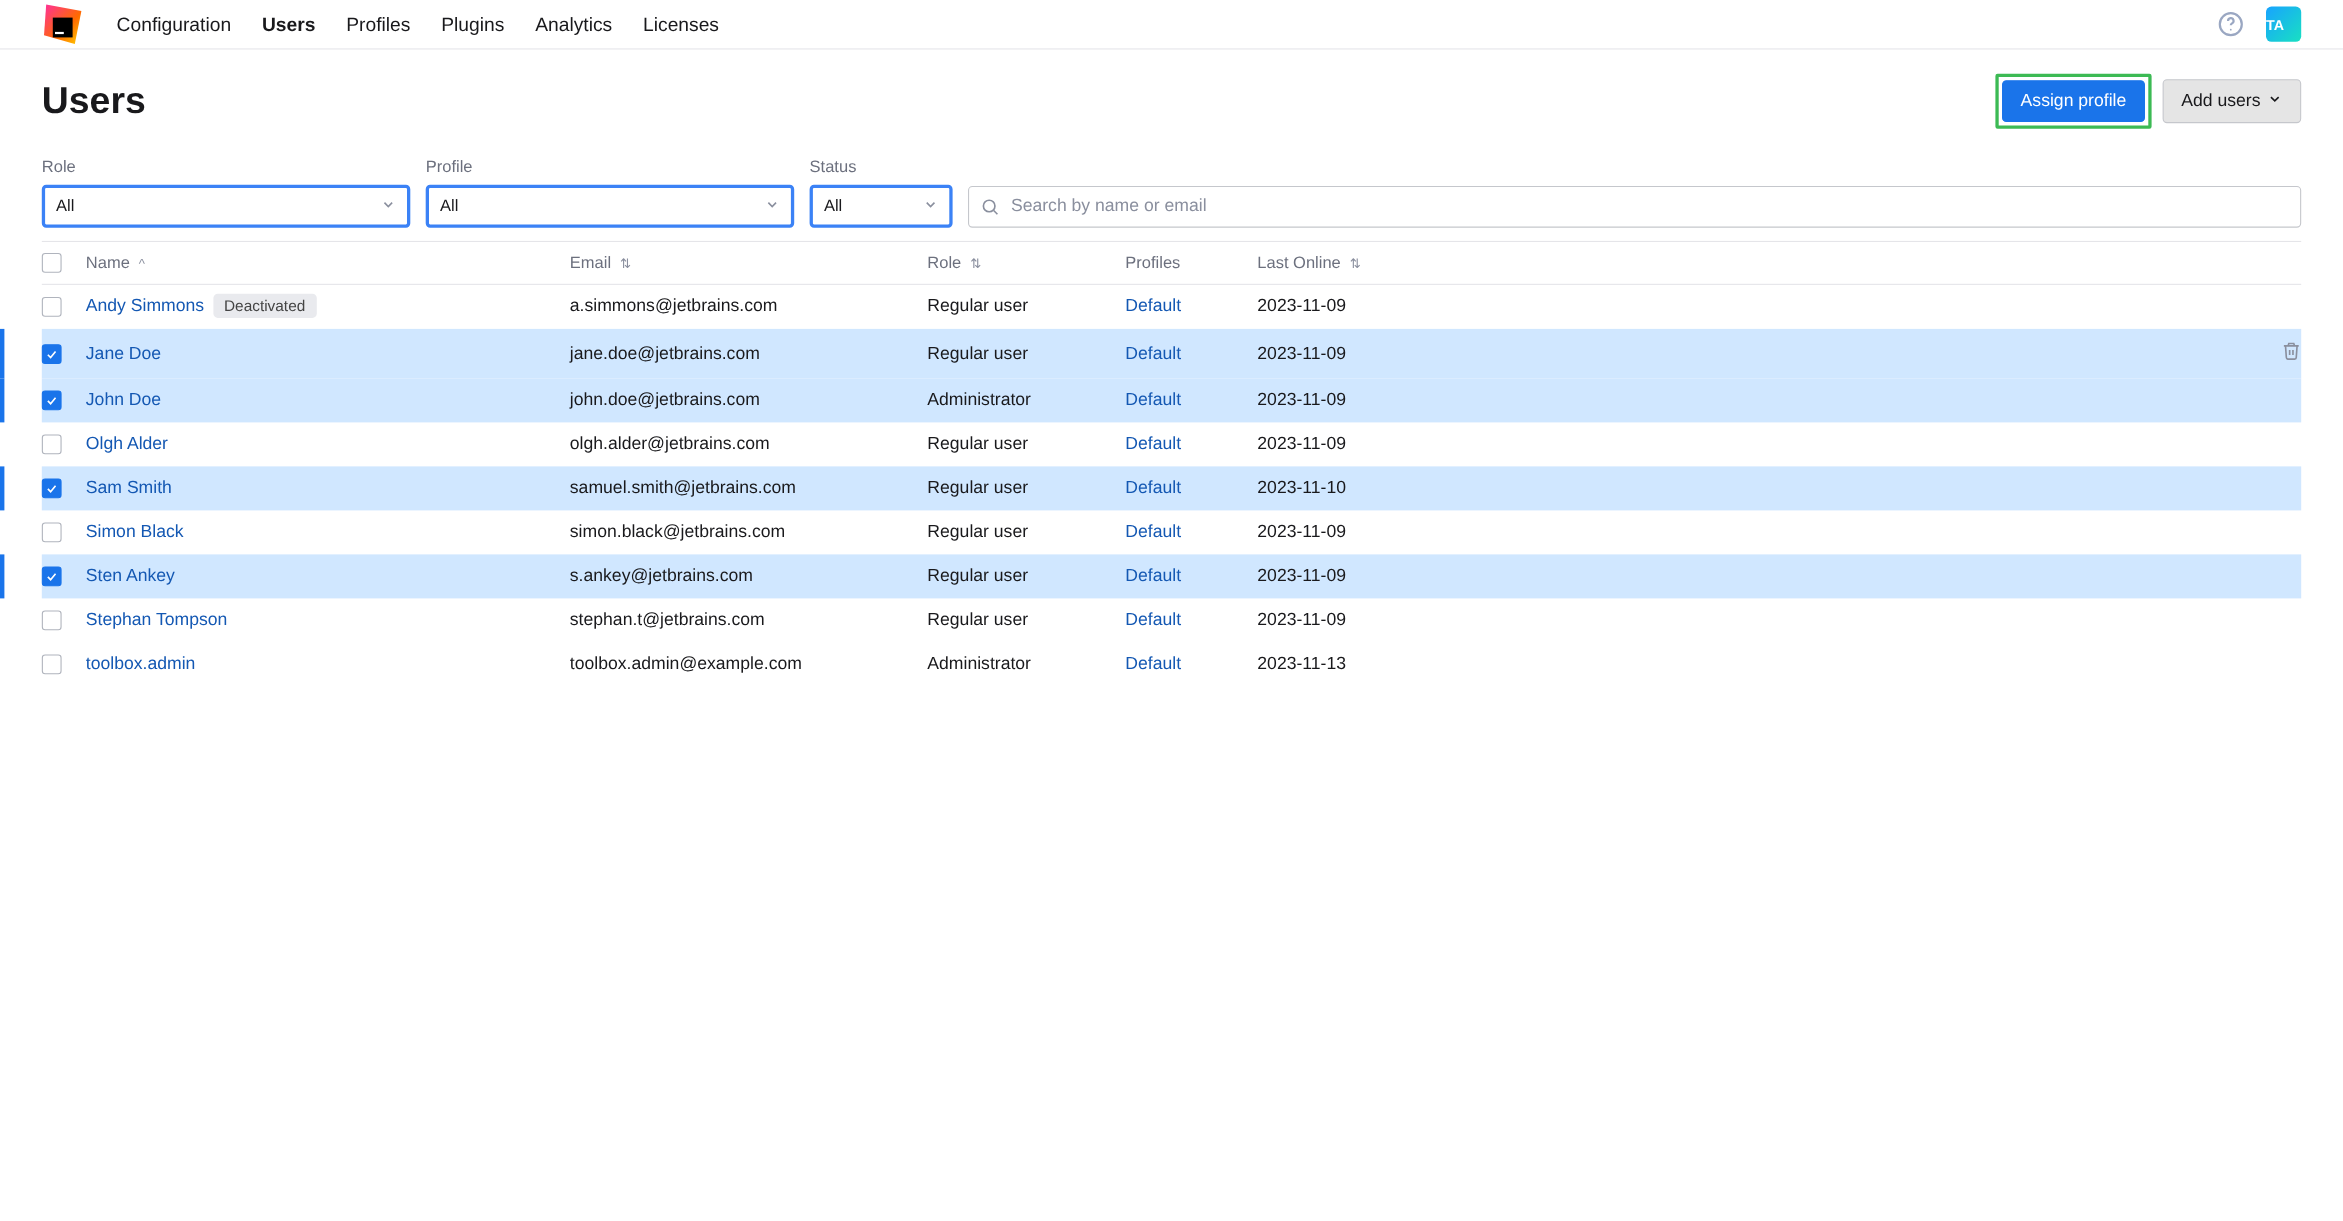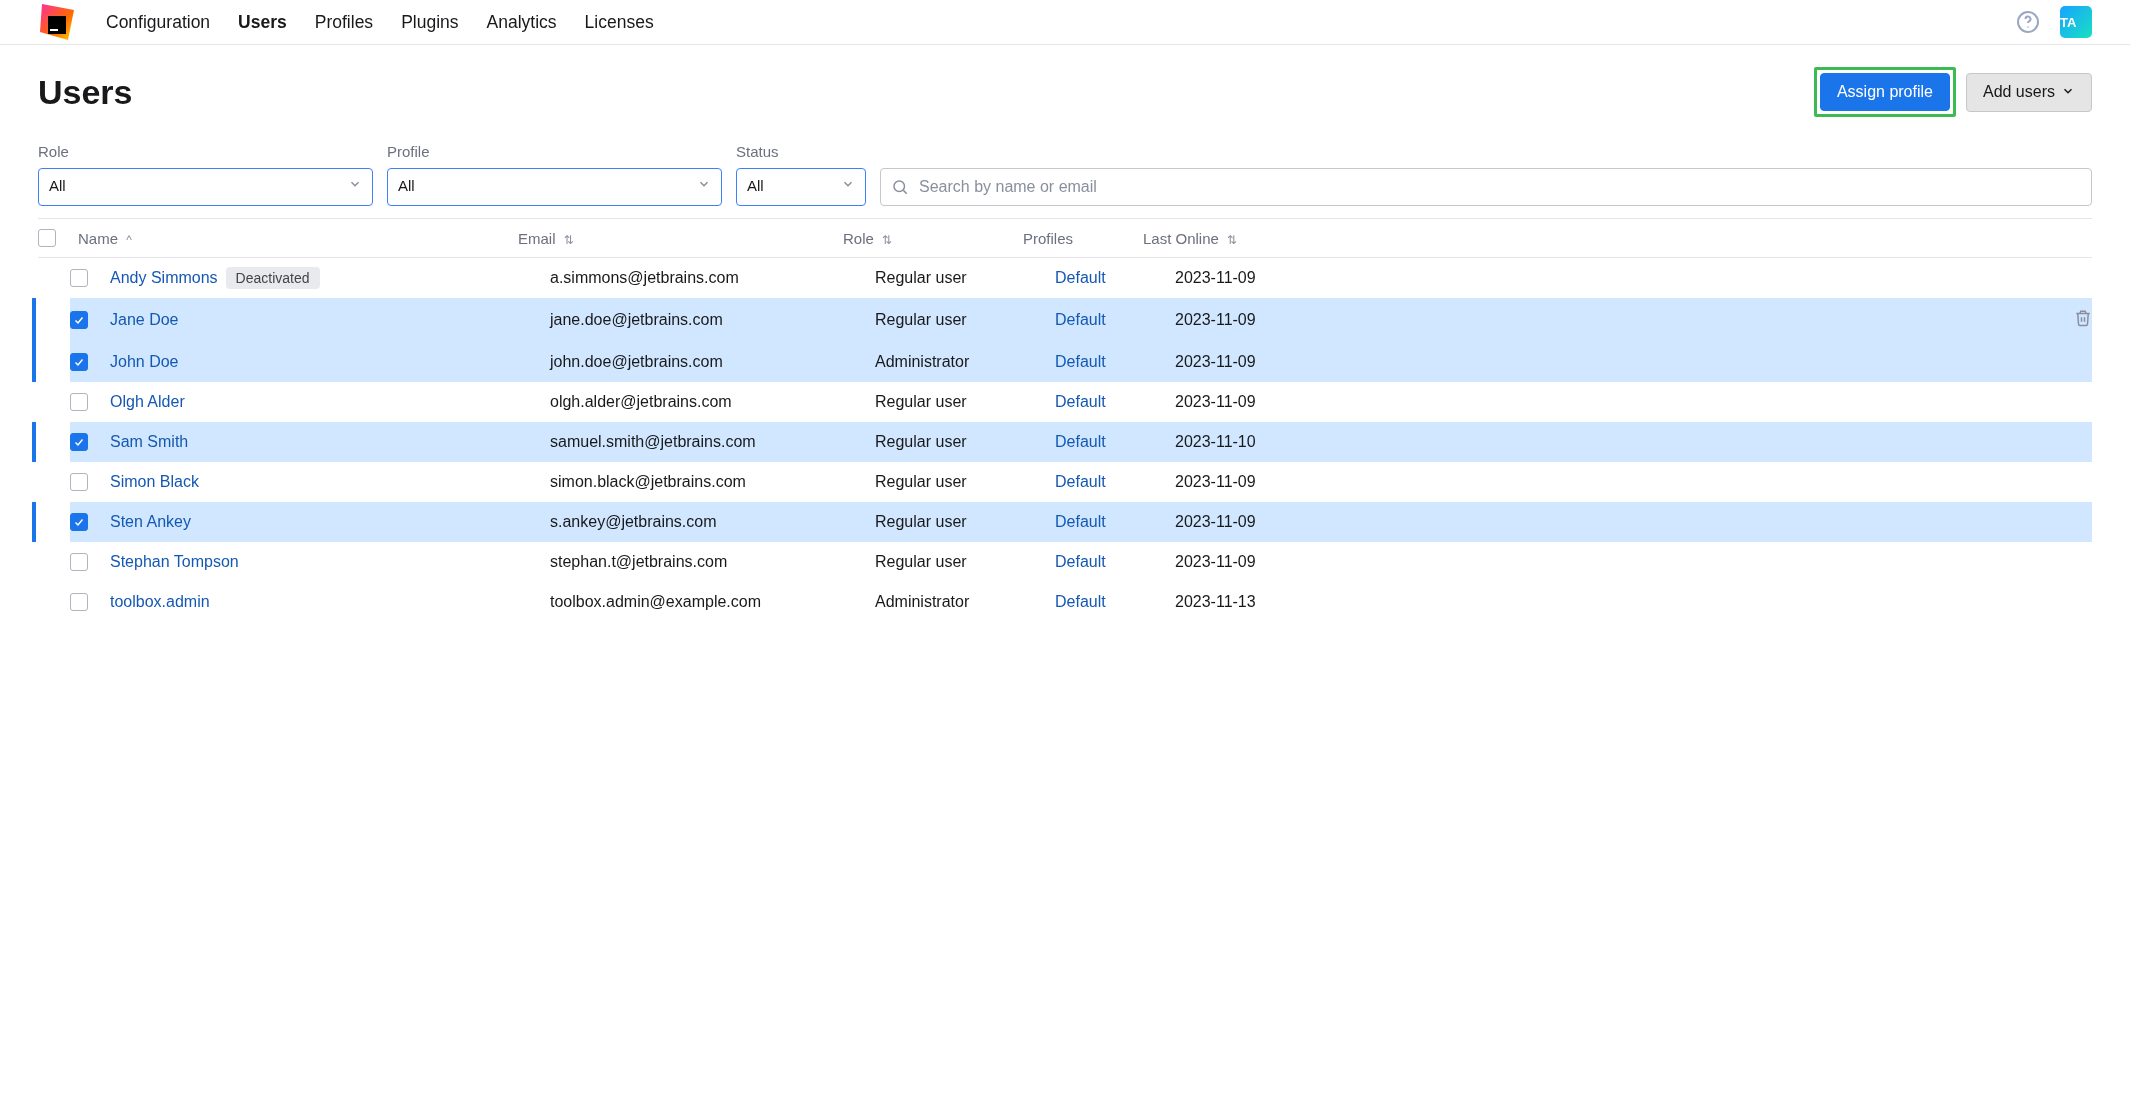--- a/index.html
+++ b/index.html
@@ -90,29 +90,29 @@
   }
   .filters {
     display: flex;
     gap: 14px;
     align-items: flex-end;
     margin-bottom: 12px;
   }
   .filter-group { display: flex; flex-direction: column; }
   .filter-label { font-size: 15px; color: #6c707e; margin-bottom: 8px; }
   .select {
-    border: 1px solid #3b82f6;
+    border: 3px solid #3b82f6;
     border-radius: 4px;
     padding: 8px 10px;
     font-size: 15px;
     color: #19191c;
     background: #fff;
     display: flex;
     justify-content: space-between;
-    align-items: flex-start;
+    align-items: flex-end;
     cursor: pointer;
     min-height: 38px;
   }
   .select .chevron { color: #8a8f9e; font-size: 14px; }
   .search-wrap {
     flex: 1;
     display: flex;
     align-items: center;
     border: 1px solid #c5c7cc;
     border-radius: 4px;
@@ -143,21 +143,20 @@
   .col-last  { flex: 0 0 180px; }
   .col-actions { flex: 1; text-align:right; color:#8a8f9e;}
   .sort-icon { margin-left: 4px; color:#8a8f9e; font-size:12px;}
 
   .row {
     display: flex;
     align-items: center;
     padding: 11px 0;
     font-size: 16px;
     position: relative;
-    margin-left: 32px;
   }
   .row.selected { background: #d0e7ff; }
   .row.selected::before {
     content: "";
     position: absolute;
     left: -38px; top:0; bottom:0; width: 4px;
     background: #1a74ea;
   }
   .checkbox {
     width: 18px; height: 18px;

